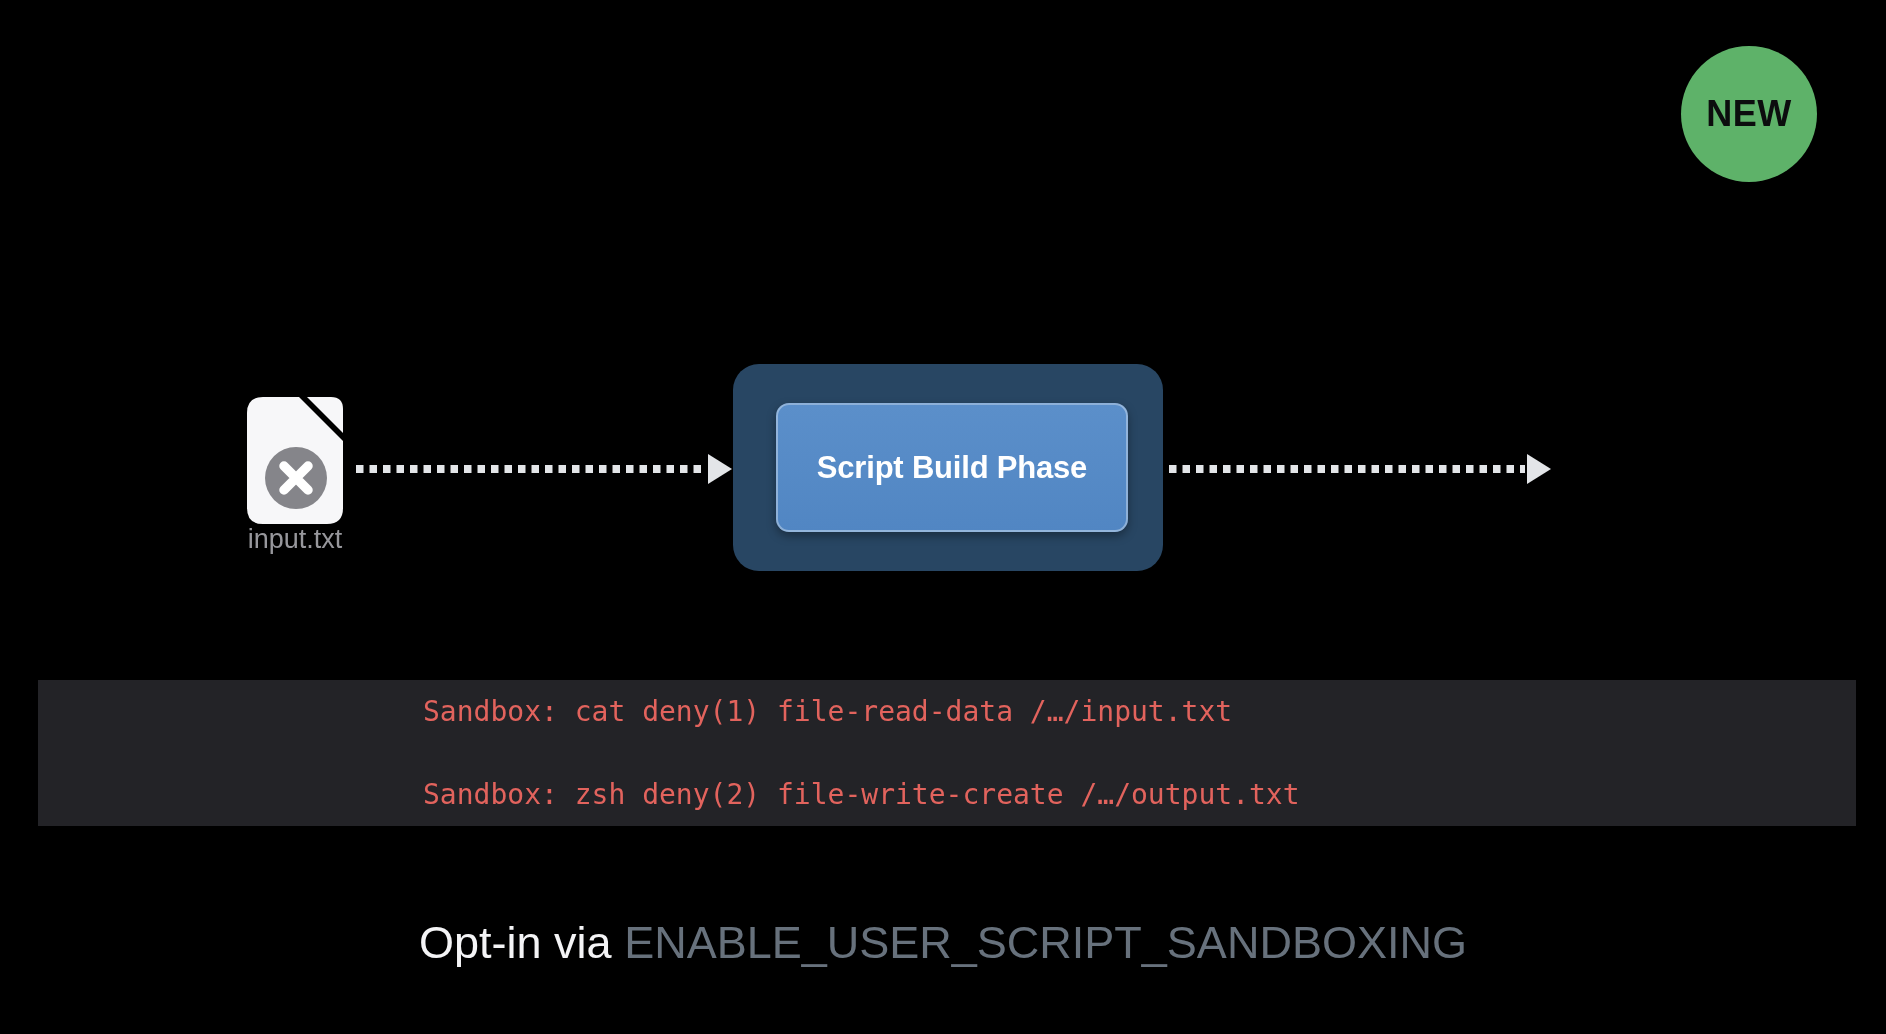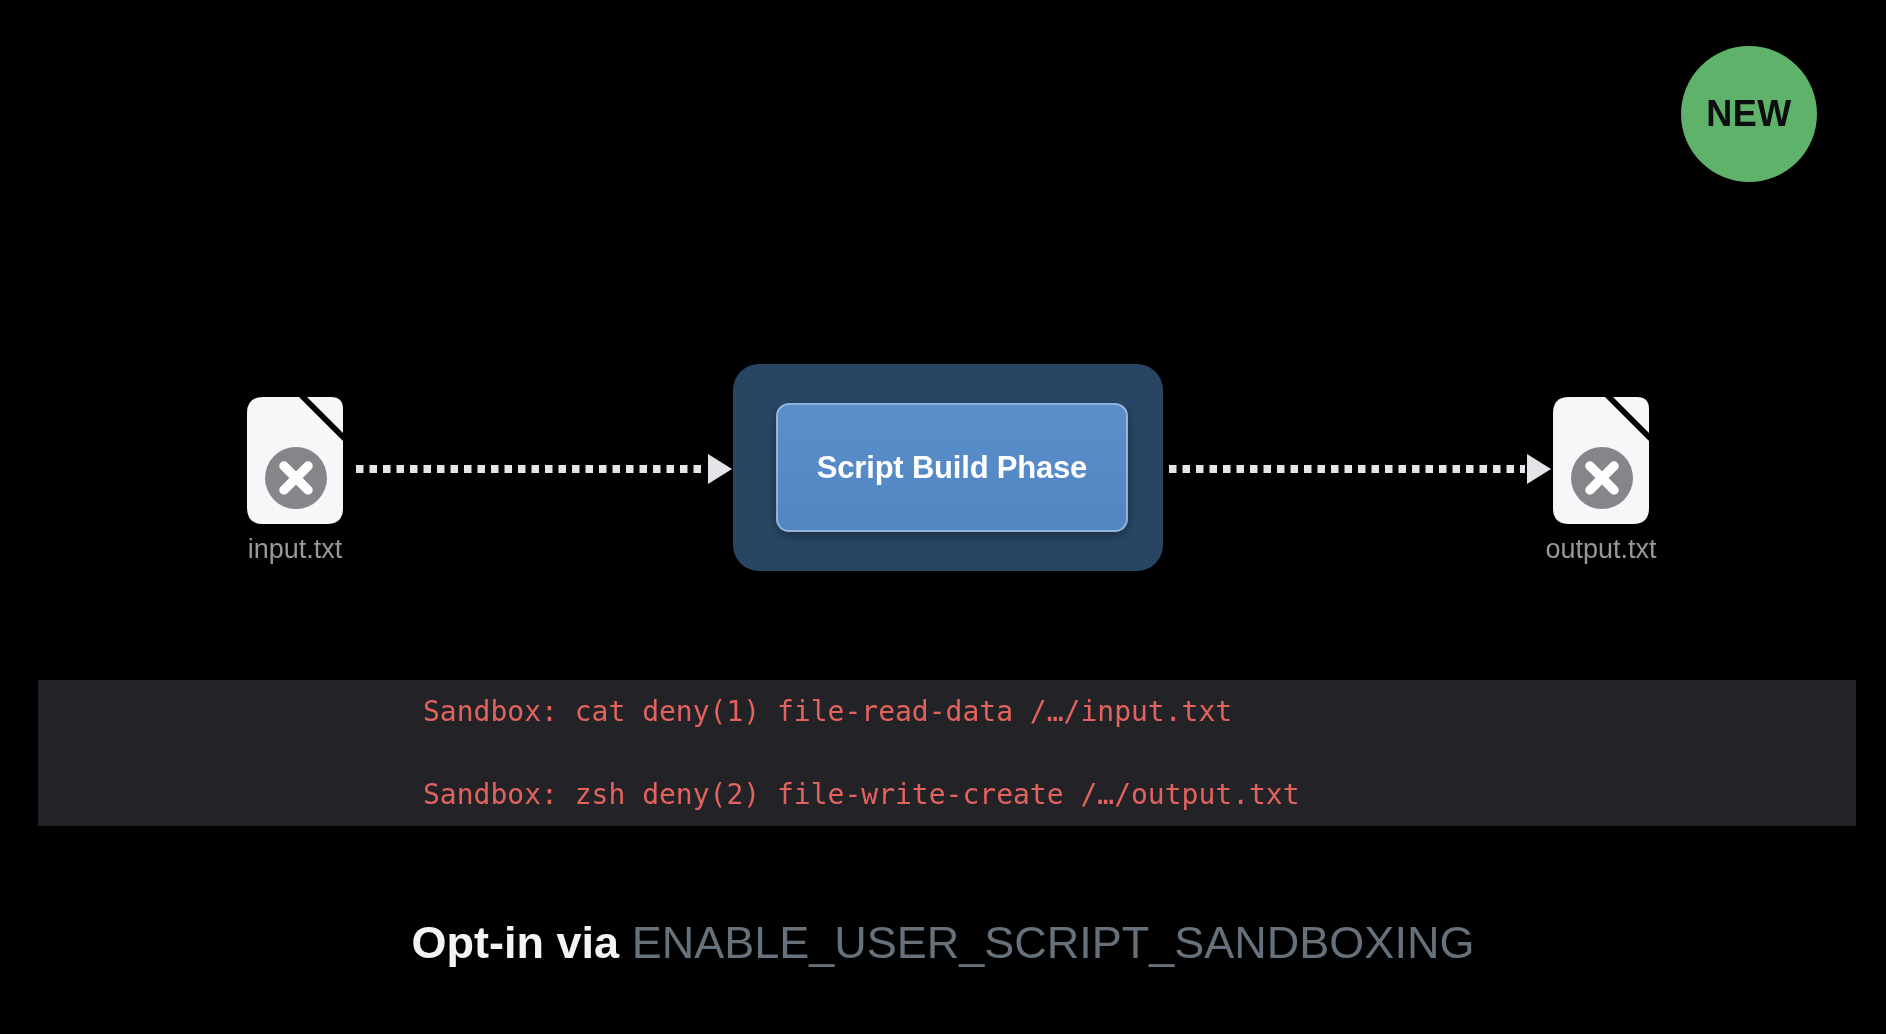--- a/index.html
+++ b/index.html
@@ -45,21 +45,21 @@
   
   .file-node {
     position: absolute;
     width: 200px;
     display: flex; flex-direction: column; align-items: center;
     top: 397px;
   }
   .file-node.input  { left: 195px; }
   .file-node.output { left: 1501px; }
   .file-label {
-    margin-top: 10px;
+    margin-top: 0;
     font-size: 27px;
     color: var(--file-label, #97979c);
     white-space: nowrap;
   }
 
   
   .process-outer {
     position: absolute;
     left: 733px; top: 364px;
     width: 430px; height: 207px;
@@ -110,21 +110,21 @@
   .footer {
     position: absolute;
     left: 0; top: 916px;
     width: 1886px;
     text-align: center;
     font-size: 45px;
     font-weight: 400;
     line-height: 54px;
     white-space: nowrap;
   }
-  .footer .prefix { color: var(--footer-white, #f4f4f6); font-weight: bold; }
+  .footer .prefix { color: var(--footer-white, #f4f4f6); }
   .footer .code   { color: var(--footer-code, #67717c); margin-top: 48px; }
 </style>
 </head>
 <body>
 
 <div class="slide">
 
   <div class="new-badge">
     <span>NEW</span>
   </div>
@@ -153,26 +153,20 @@
     <div class="process-inner">
       <span class="process-label">Script Build Phase</span>
     </div>
   </div>
 
   <svg class="arrow right" width="385" height="48" viewBox="0 0 385 48">
     <line x1="2" y1="24" x2="358" y2="24" stroke="var(--arrow, #e3e5e8)" stroke-width="8" stroke-dasharray="7.5 6"></line>
     <polygon points="360,9 360,39 384,24" fill="var(--arrow, #e3e5e8)"></polygon>
   </svg>
 
-  <div class="file-node output">
-    <svg width="96" height="127" viewBox="0 0 96 127">
-      <use href="#doc-x"></use>
-    </svg>
-    <div class="file-label">output.txt</div>
-  </div>
 
   <div class="console-panel">
     <div class="console-line">Sandbox: cat deny(1) file-read-data /…/input.txt</div>
     <div class="console-line">Sandbox: zsh deny(2) file-write-create /…/output.txt</div>
   </div>
 
   <div class="footer">
     <span class="prefix">Opt-in via </span><span class="code">ENABLE_USER_SCRIPT_SANDBOXING</span>
   </div>
 

